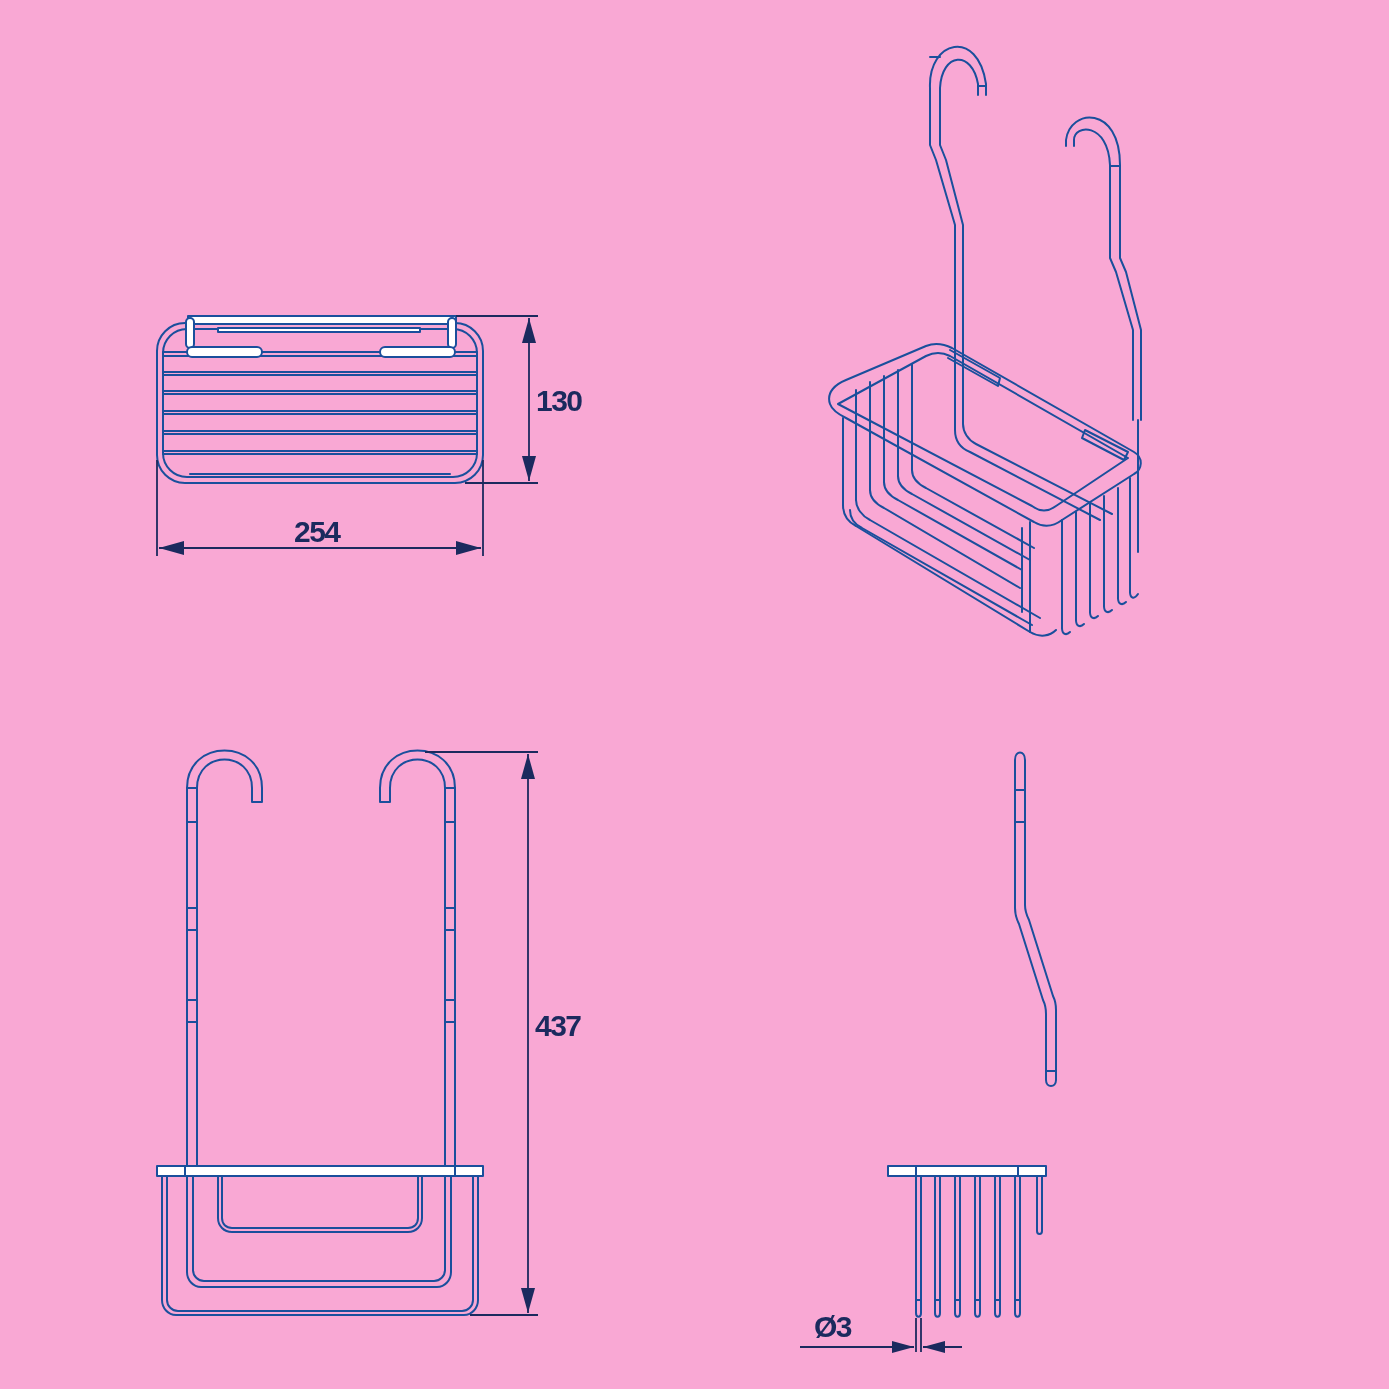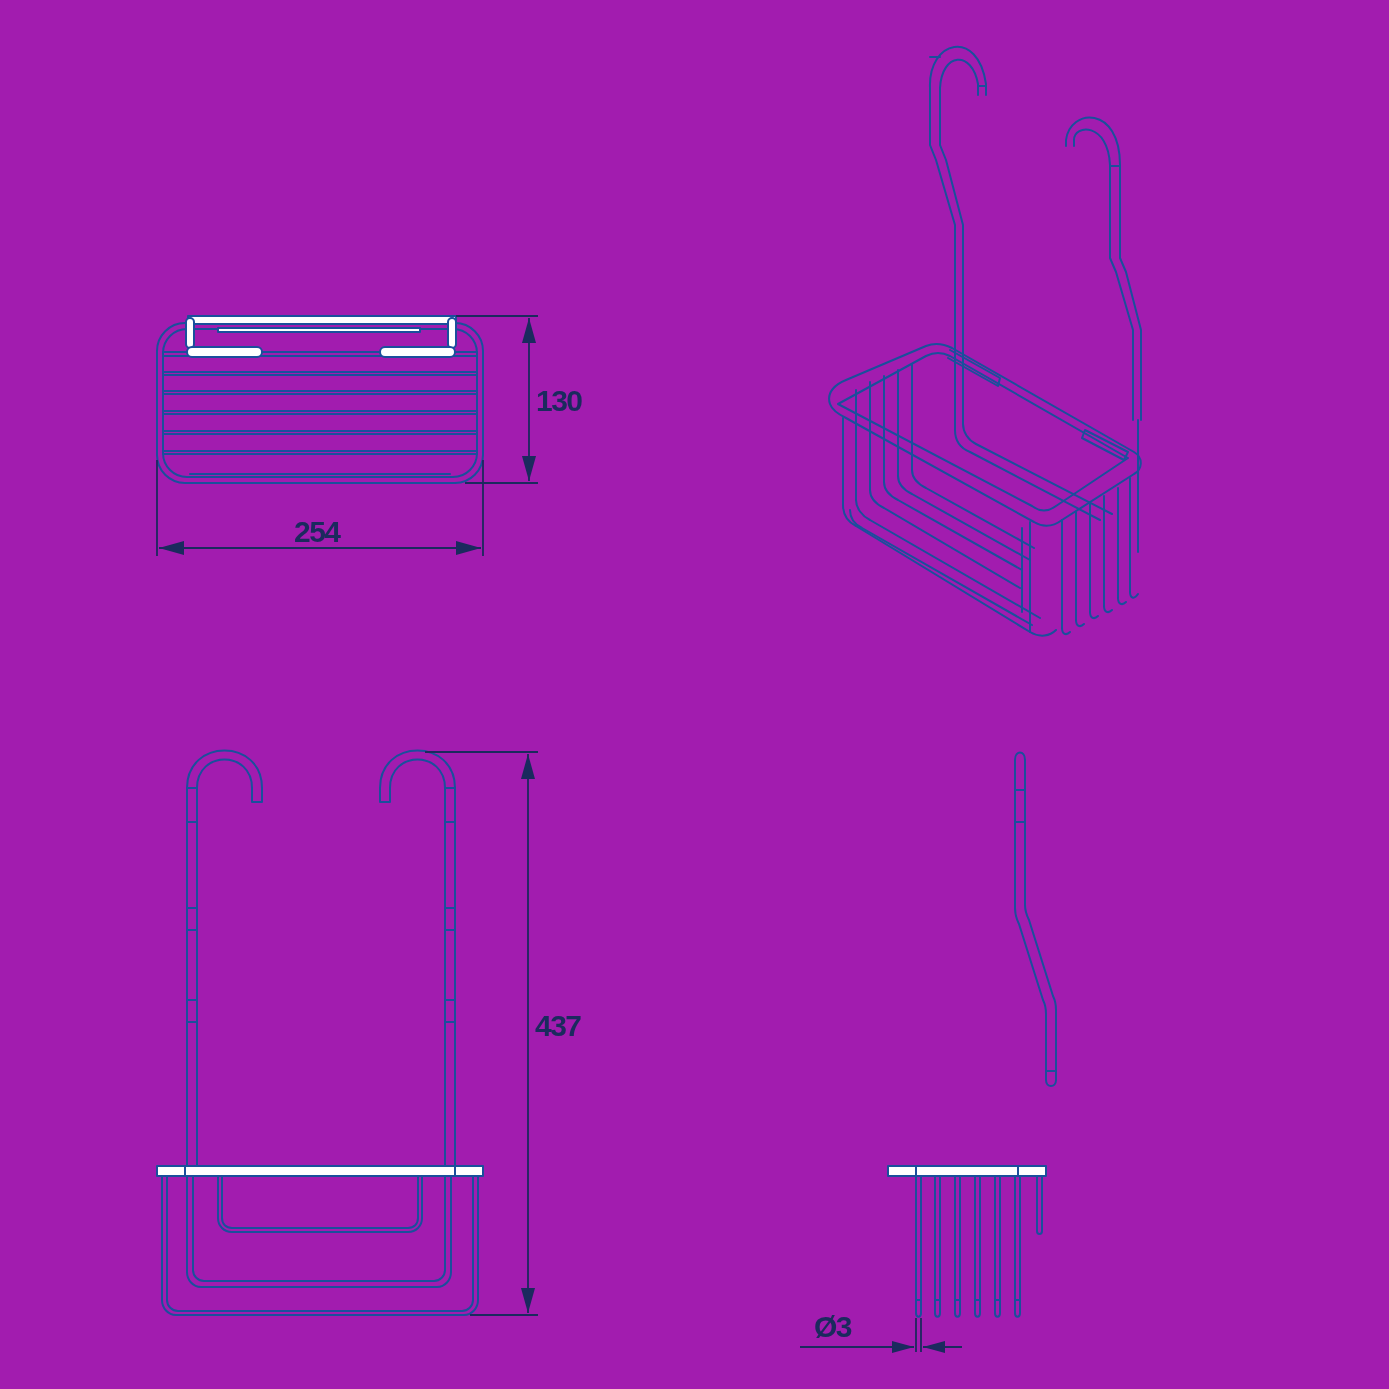--- a/index.html
+++ b/index.html
@@ -1,16 +1,16 @@
 <!DOCTYPE html>
 <html><head>
 <meta charset="utf-8">
 <style>
   html, body { margin: 0; padding: 0; background: #ffffff; }
-  .canvas { position: relative; width: 1389px; height: 1389px; background: #a21caf; overflow: hidden; }
+  .canvas { position: relative; width: 1389px; height: 1389px; background: #f9a8d4; overflow: hidden; }
   svg { position: absolute; left: 0; top: 0; }
   .wire { fill: none; stroke: #1a4f9c; stroke-width: 2; stroke-linejoin: round; stroke-linecap: round; }
   .wire-w { fill: #ffffff; stroke: #1a4f9c; stroke-width: 2; stroke-linejoin: round; }
   .dim { fill: none; stroke: #1b2a5e; stroke-width: 1.8; }
   .arrow { fill: #1b2a5e; stroke: none; }
   .dim-label { font-family: "Liberation Sans", sans-serif; font-weight: bold; font-size: 30px; fill: #1b2a5e; letter-spacing: -1.5px; }
 </style>
 </head>
 <body>
 

